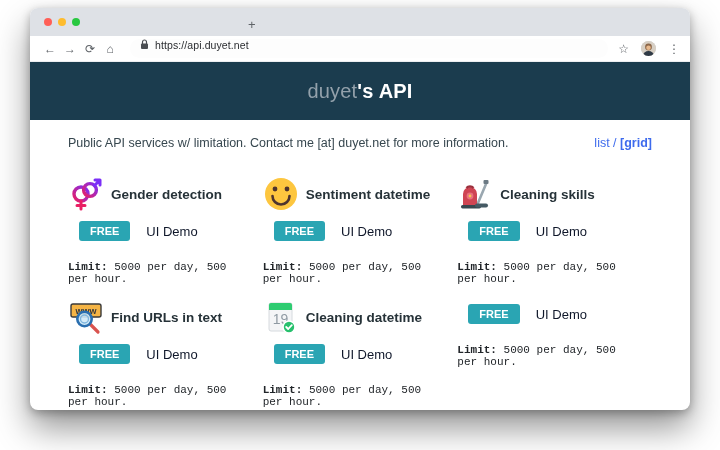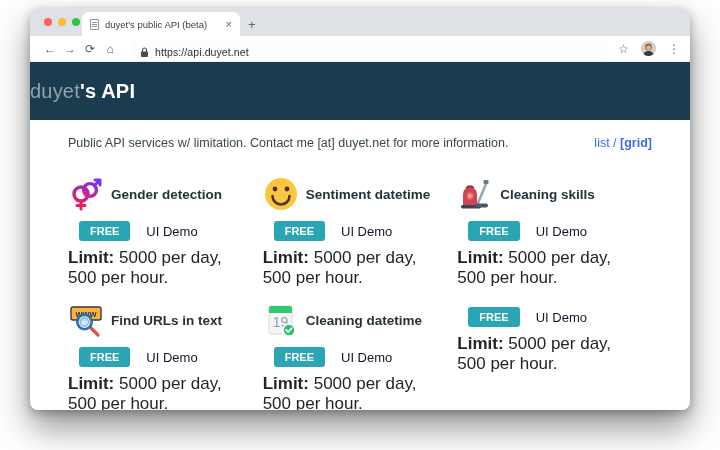--- a/index.html
+++ b/index.html
@@ -23,69 +23,64 @@
   }
   .favicon { width:9px; height:11px; border:1px solid #8a8f98; border-radius:1px; position:relative; flex:none; }
   .favicon:after{ content:""; position:absolute; left:1px; top:2px; width:5px; height:1px; background:#8a8f98; box-shadow:0 2px 0 #8a8f98, 0 4px 0 #8a8f98; }
   .tab-title { font-size:9.5px; color:#3c4043; white-space:nowrap; overflow:hidden; flex:1; }
   .tab-close { font-size:11px; color:#5f6368; line-height:1; cursor:default; }
   .newtab { position:absolute; left:218px; bottom:4px; font-size:13px; color:#5f6368; }
 
   
   .toolbar { height:26px; background:#ffffff; display:flex; align-items:center; padding:0 10px; border-bottom:1px solid #eceef0; }
   .navbtn { font-size:12px; color:#5f6368; width:20px; text-align:center; line-height:1; }
-  .omnibox { flex:1; display:flex; align-items:flex-end; gap:6px; margin:0 10px; height:19px; border-radius:10px; background:#fdfdfd; padding:0 10px; }
+  .omnibox { flex:1; display:flex; align-items:flex-start; gap:6px; margin:0 10px; height:19px; border-radius:10px; background:#fdfdfd; padding:0 10px; }
   .url { font-size:10.5px; color:#2a2c30; letter-spacing:0.1px; }
   .right-icons { display:flex; align-items:center; gap:12px; }
   .star { font-size:12px; color:#5f6368; }
   .avatar { width:15px; height:15px; border-radius:50%; overflow:hidden; background:#cfd4da; }
   .menu-dots { font-size:12px; color:#5f6368; }
 
   
-  .site-header { height:58px; background:#1b3c4e; display:flex; align-items:center; }
+  .site-header { height:58px; background:#1b3c4e; display:flex; align-items:center; justify-content:center; }
   .site-title { font-size:20px; letter-spacing:0.2px; }
   .site-title .prefix { color:#93a1ab; font-weight:400; }
   .site-title .suffix { color:#ffffff; font-weight:600; }
 
   
   .content { padding:16px 38px 0 38px; }
   .intro-row { display:flex; justify-content:space-between; align-items:flex-start; }
   .intro { font-size:12.5px; color:#37474f; }
   .view-toggle { font-size:12.5px; color:#3e6bed; }
   .view-toggle .grid { font-weight:700; }
   .view-toggle a { color:#3e6bed; text-decoration:none; }
 
   .cards { margin-top:24px; display:grid; grid-template-columns:repeat(3,1fr); row-gap:12px; }
   .card { padding-right:10px; }
   .card-head { display:flex; align-items:center; gap:7px; height:40px; }
   .icon { width:36px; height:36px; flex:none; }
   .card-title { font-size:13.5px; font-weight:600; color:#263238; white-space:nowrap; }
   .card-actions { display:flex; align-items:center; gap:16px; margin-top:7px;padding-left:11px; }
   .badge { display:inline-block; background:#2aa5b3; color:#fff; font-size:11px; font-weight:700; padding:4px 11px; border-radius:3px; text-decoration:none; }
   .demo-link { font-size:13px; color:#0f172a; text-decoration:none; }
-  .limit { margin-top:7px; font-size:17px; color:#212529; }
+  .limit { margin-top:20px; font-size:11px; color:#212529;font-family:Liberation Mono, monospace; }
   .limit b { font-weight:700; }
 
   .site-footer { margin:14px 38px 0 38px; border-top:1px solid #e9ebee; padding-top:13px; font-size:12px; color:#212529; }
 </style>
 </head>
 <body>
 
 <div class="window">
 
   <div class="tabstrip">
     <div class="lights">
       <span class="light red"></span>
       <span class="light yellow"></span>
       <span class="light green"></span>
-    </div>
-    <div class="tab">
-      <span class="favicon"></span>
-      <span class="tab-title">duyet's public API (beta)</span>
-      <span class="tab-close">×</span>
     </div>
     <span class="newtab">+</span>
   </div>
 
   <div class="toolbar">
     <span class="navbtn">←</span>
     <span class="navbtn">→</span>
     <span class="navbtn">⟳</span>
     <span class="navbtn">⌂</span>
     <div class="omnibox">

